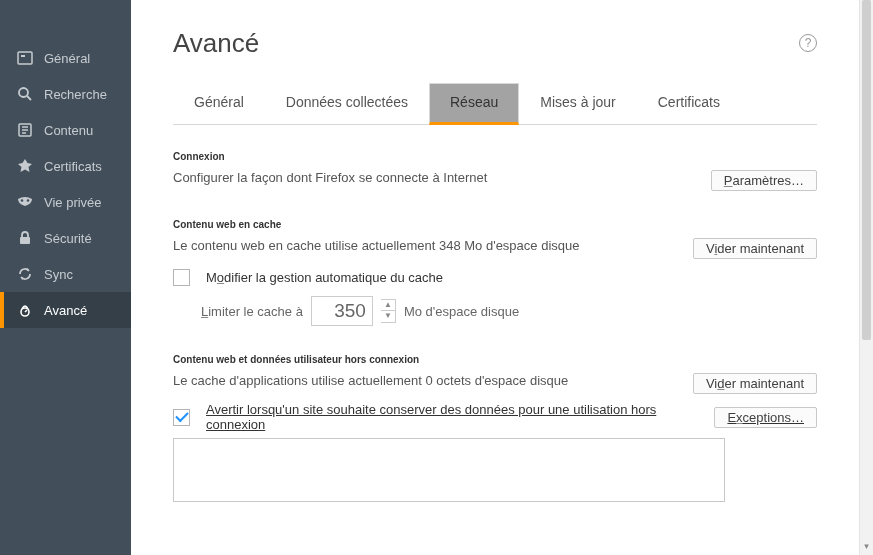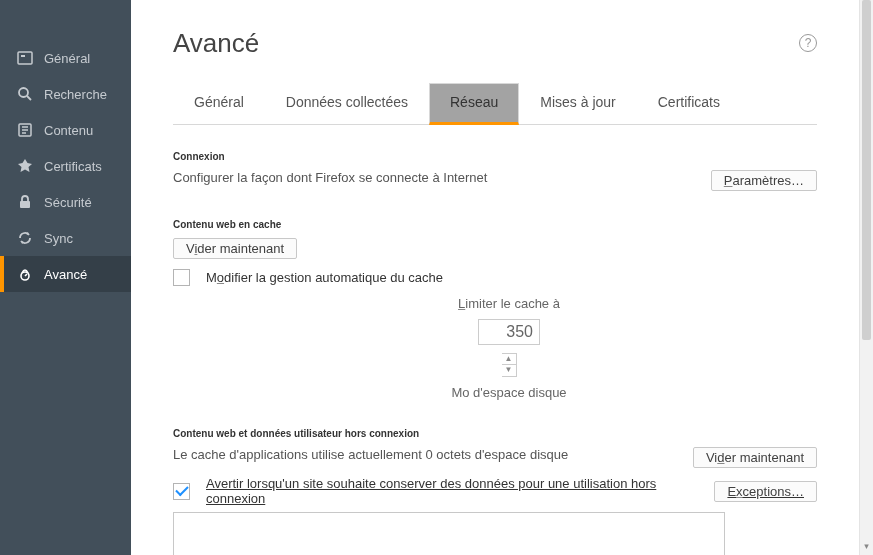--- a/index.html
+++ b/index.html
@@ -152,28 +152,27 @@
     transform: rotate(-45deg);
     margin-top: -3px;
   }
   .indent-row {
     display: flex;
     align-items: center;
     gap: 8px;
     margin-top: 10px;
     margin-left: 28px;
     color: #666;
-    flex-direction: column;
   }
   .num-input {
     width: 62px;
     padding: 3px 6px;
     border: 1px solid #ccc;
     text-align: right;
-    font-size: 16px;
+    font-size: 19px;
     font-family: inherit;
     color: #666;
   }
   .spinner {
     display: inline-flex;
     flex-direction: column;
     border: 1px solid #ccc;
     border-left: none;
     height: 24px;
   }
@@ -255,20 +254,30 @@
     <span class="icon">
       <svg width="18" height="18" viewBox="0 0 18 18">
           <path d="M9 2 L11.5 6 L16 7 L12.5 10 L13.5 15 L9 12.5 L4.5 15 L5.5 10 L2 7 L6.5 6 Z" fill="#c6cbd0"></path>
         </svg>
     </span>
     <span>Certificats</span>
   </div>
   <div class="sidebar-item">
     <span class="icon">
       <svg width="18" height="18" viewBox="0 0 18 18">
+          <path d="M2 6 Q9 2 16 6 Q16 11 9 13 Q2 11 2 6 Z" fill="#c6cbd0"></path>
+          <circle cx="6" cy="7.5" r="1.3" fill="#424f5a"></circle>
+          <circle cx="12" cy="7.5" r="1.3" fill="#424f5a"></circle>
+        </svg>
+    </span>
+    <span>Vie privée</span>
+  </div>
+  <div class="sidebar-item">
+    <span class="icon">
+      <svg width="18" height="18" viewBox="0 0 18 18">
           <rect x="4" y="8" width="10" height="7" rx="1" fill="#c6cbd0"></rect>
           <path d="M6 8 V6 a3 3 0 0 1 6 0 V8" fill="none" stroke="#c6cbd0" stroke-width="1.8"></path>
         </svg>
     </span>
     <span>Sécurité</span>
   </div>
   <div class="sidebar-item">
     <span class="icon">
       <svg width="18" height="18" viewBox="0 0 18 18">
           <path d="M4 9 a5 5 0 0 1 9 -3 M14 9 a5 5 0 0 1 -9 3" fill="none" stroke="#c6cbd0" stroke-width="1.8"></path>
@@ -305,20 +314,21 @@
     <div class="section-title">Connexion</div>
     <div class="row">
       <div class="section-desc">Configurer la façon dont Firefox se connecte à Internet</div>
       <button class="btn"><span class="u">P</span><span></span>aramètres…</button>
     </div>
   </div>
 
   <div class="section">
     <div class="section-title">Contenu web en cache</div>
     <div class="row">
+      <div class="section-desc">Le contenu web en cache utilise actuellement 348 Mo d'espace disque</div>
       <button class="btn">V<span class="u">i</span>der maintenant</button>
     </div>
     <div class="checkbox-row">
       <span class="checkbox"></span>
       <span>M<span class="u">o</span>difier la gestion automatique du cache</span>
     </div>
     <div class="indent-row">
       <span><span class="u">L</span>imiter le cache à</span>
       <input class="num-input" value="350" style="">
       <span class="spinner">

